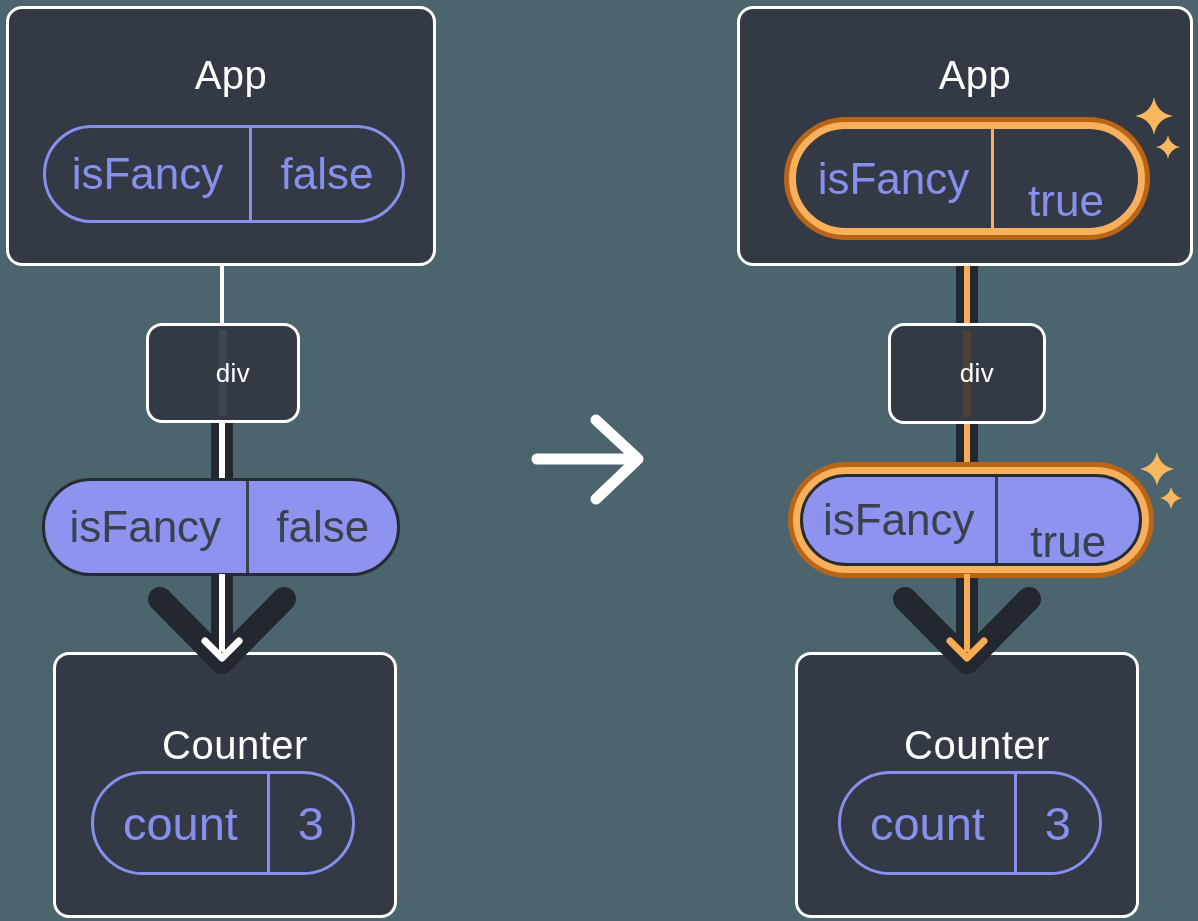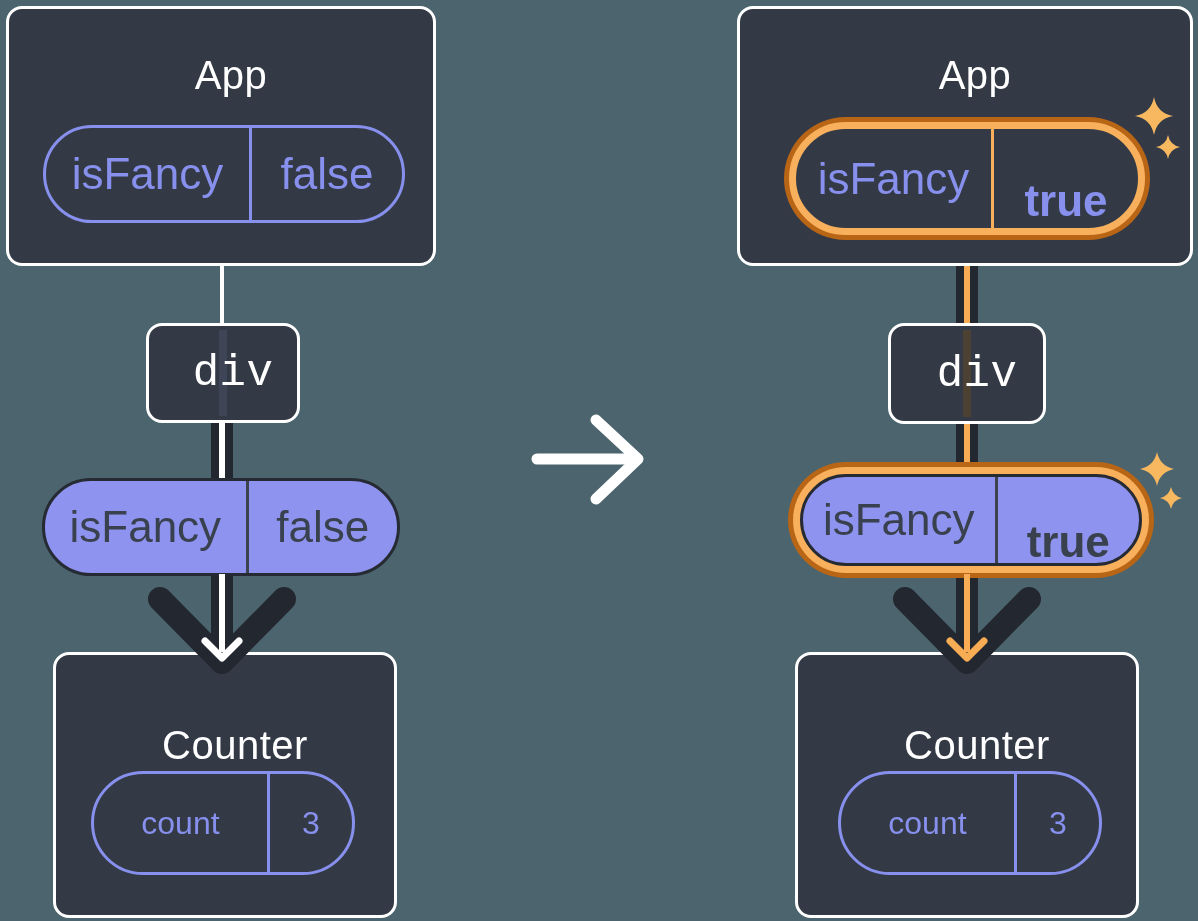--- a/index.html
+++ b/index.html
@@ -36,21 +36,21 @@
     text-align:center;
     letter-spacing:0.5px;
     padding-left:20px;
   }
   .app-card .card-title { margin-top:44px; }
   .counter-card .card-title { margin-top:68px; }
 
   .div-card {
     display:flex; align-items:center; justify-content:center;
   }
-  .div-card .card-title { margin-top:0; font-size:44px; position:relative; z-index:1;font-family:Liberation Mono, monospace; }
+  .div-card .card-title { margin-top:0; font-size:26px; position:relative; z-index:1; }
   .div-card .pass-stripe {
     position:absolute; top:4px; bottom:4px;
     left:50%; width:8px; margin-left:-4px;
     z-index:0;
   }
   .div-card .pass-stripe.white-tint { background:#3e4556; }
   .div-card .pass-stripe.orange-tint { background:#4c4133; }
 
   .pill {
     position:absolute;
@@ -84,23 +84,23 @@
     box-shadow:0 0 0 5px #b96516;
   }
   .pill.orange-outline .cell { color:#8790ec; }
   .pill.orange-outline .cell.name { border-right:3px solid #f8b05c; }
 
   
   .pill.filled.glow {
     box-shadow:0 0 0 7px #f8b05c, 0 0 0 12px #b96516;
   }
 
-  .bold { font-weight:bold;margin-top:44px; }
+  .bold { font-weight:normal;margin-top:44px; }
 
-  .counter-pill .cell { font-size:32px; }
+  .counter-pill .cell { font-size:47px; }
   .counter-pill .cell.name { width:67%; border-right-width:2.5px; }
   .counter-pill { border-width:2.5px; }
 </style>
 </head>
 <body>
 
 <div class="stage">
 
   <svg class="layer lines-layer" viewBox="0 0 1198 921">
 

